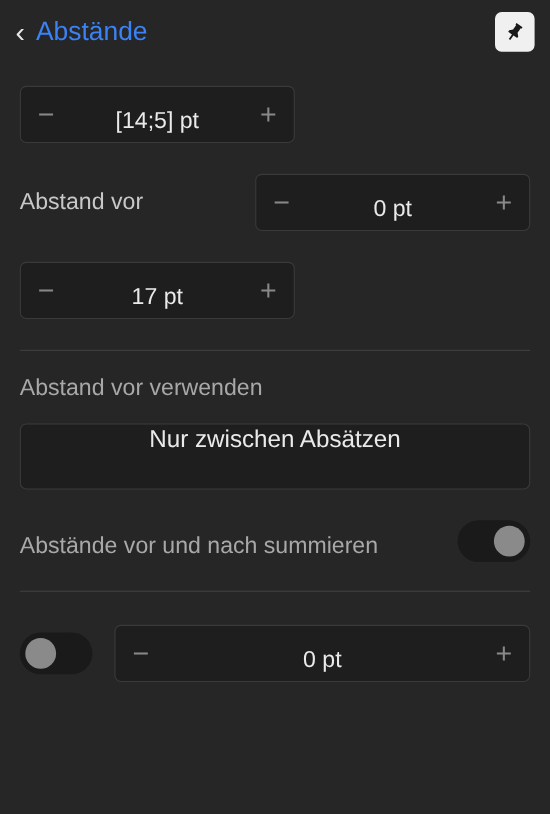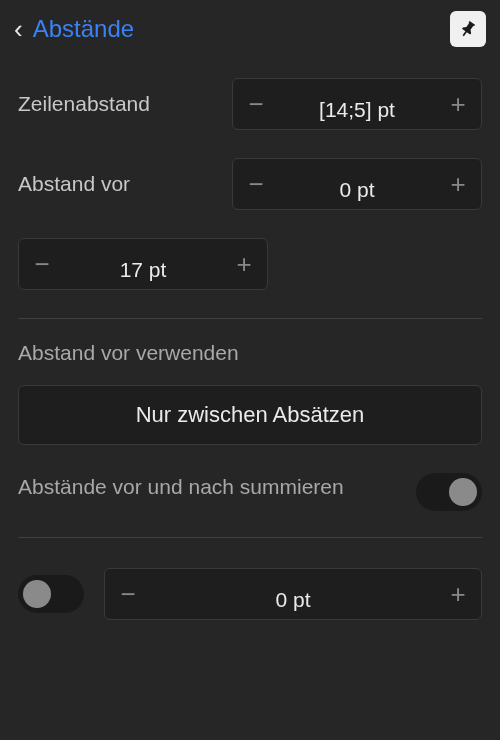--- a/index.html
+++ b/index.html
@@ -101,30 +101,29 @@
       font-size: 21px;
       color: #a8a8a8;
       margin-bottom: 20px;
     }
     .select-btn {
       background: #1e1e1e;
       border: 1px solid #3a3a3a;
       border-radius: 6px;
       height: 60px;
       display: flex;
-      align-items: center;
       justify-content: center;
       font-size: 22px;
       color: #eaeaea;
       cursor: pointer;
       margin-bottom: 28px;
     }
     .toggle-row {
       display: flex;
-      align-items: flex-start;
+      align-items: flex-end;
       margin-bottom: 26px;
     }
     .toggle-label {
       flex: 1;
       font-size: 21px;
       color: #a8a8a8;
       line-height: 1.35;
     }
     .toggle {
       width: 66px;
@@ -171,21 +170,20 @@
   <div class="pin-btn">
     <svg viewBox="0 0 24 24">
         <path d="M16,3 L16,5 L15,5 L15,11 L18,14 L18,16 L13,16 L13,22 L11,22 L11,16 L6,16 L6,14 L9,11 L9,5 L8,5 L8,3 Z" transform="rotate(35 12 12)"></path>
       </svg>
   </div>
 </div>
 
 <div class="content">
 
   <div class="row">
-    <div class="row-label">Zeilenabstand</div>
     <div class="stepper wide">
       <div class="step-btn">−</div>
       <div class="step-value">[14;5] pt</div>
       <div class="step-btn">+</div>
     </div>
   </div>
 
   <div class="row">
     <div class="row-label">Abstand vor</div>
     <div class="stepper wide">

